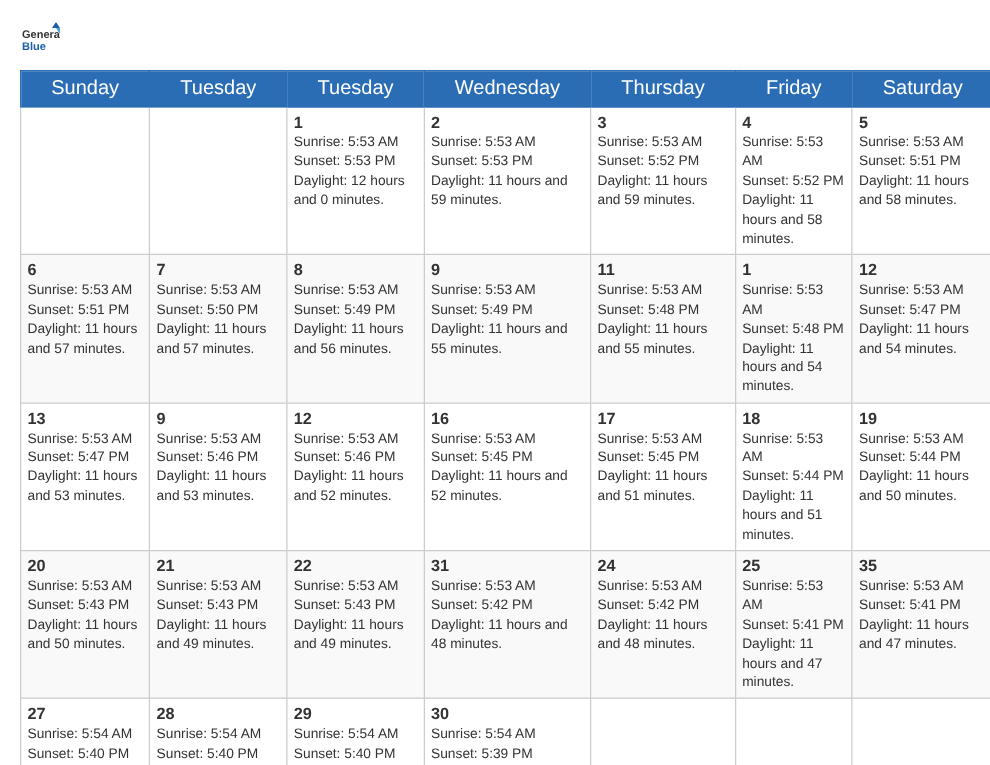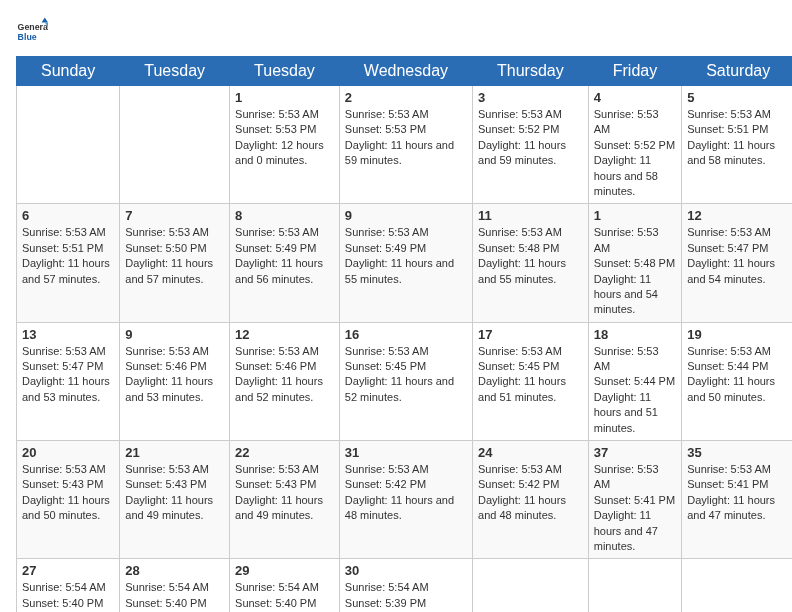--- a/index.html
+++ b/index.html
@@ -212,21 +212,21 @@
         </td>
         <td>
           <span class="day-num">31</span>
           <div class="day-detail">Sunrise: 5:53 AM<br>Sunset: 5:42 PM<br>Daylight: 11 hours and 48 minutes.</div>
         </td>
         <td>
           <span class="day-num">24</span>
           <div class="day-detail">Sunrise: 5:53 AM<br>Sunset: 5:42 PM<br>Daylight: 11 hours and 48 minutes.</div>
         </td>
         <td>
-          <span class="day-num">37</span>
+          <span class="day-num">25</span>
           <div class="day-detail">Sunrise: 5:53 AM<br>Sunset: 5:41 PM<br>Daylight: 11 hours and 47 minutes.</div>
         </td>
         <td>
           <span class="day-num">35</span>
           <div class="day-detail">Sunrise: 5:53 AM<br>Sunset: 5:41 PM<br>Daylight: 11 hours and 47 minutes.</div>
         </td>
       </tr>
       <tr>
         <td>
           <span class="day-num">27</span>

